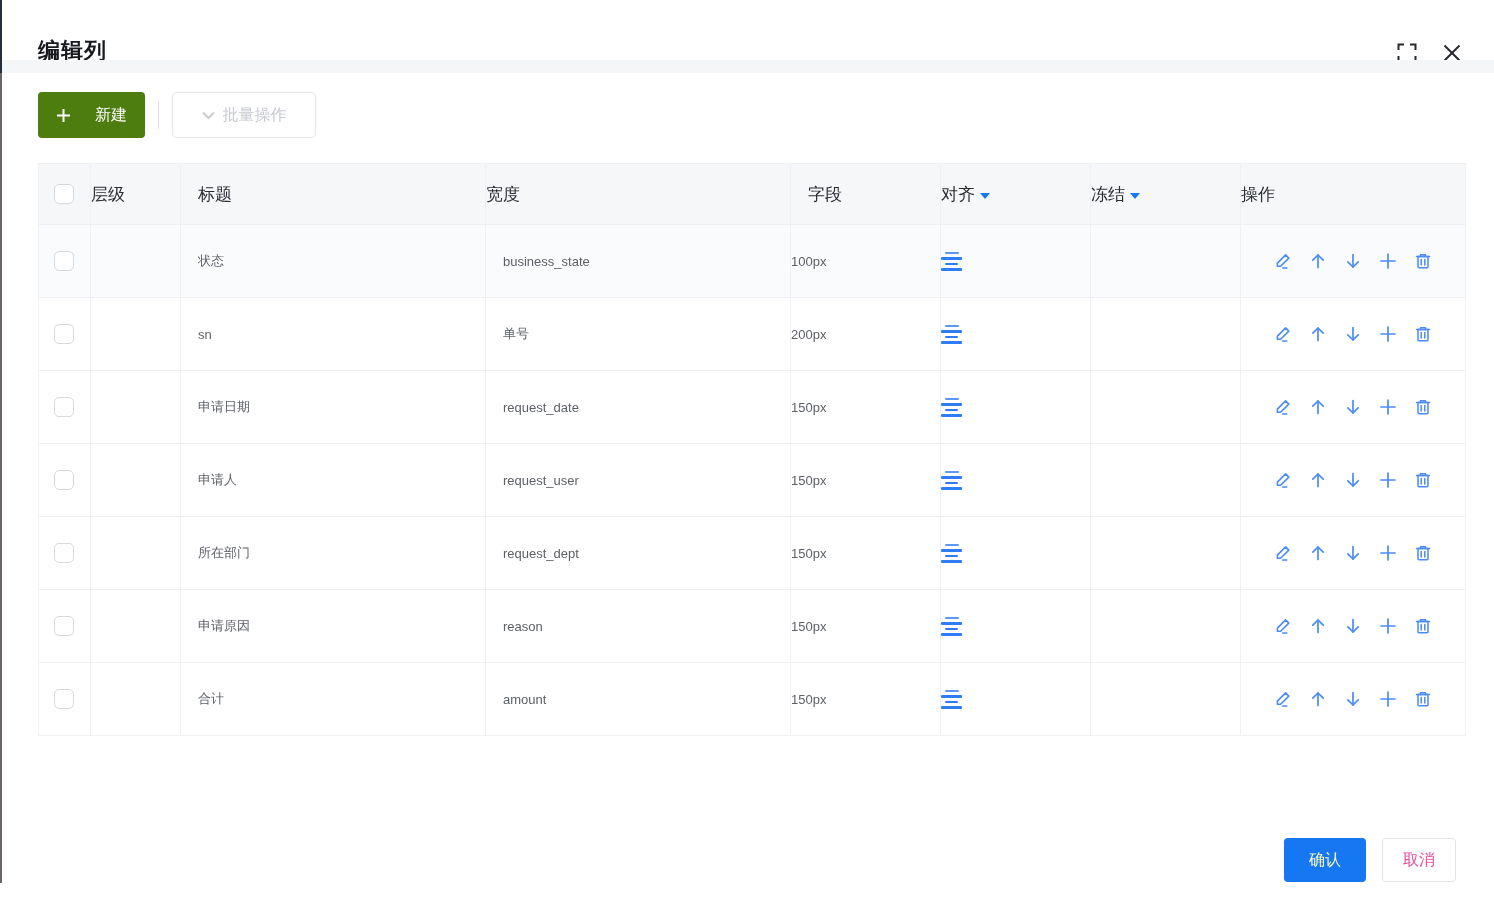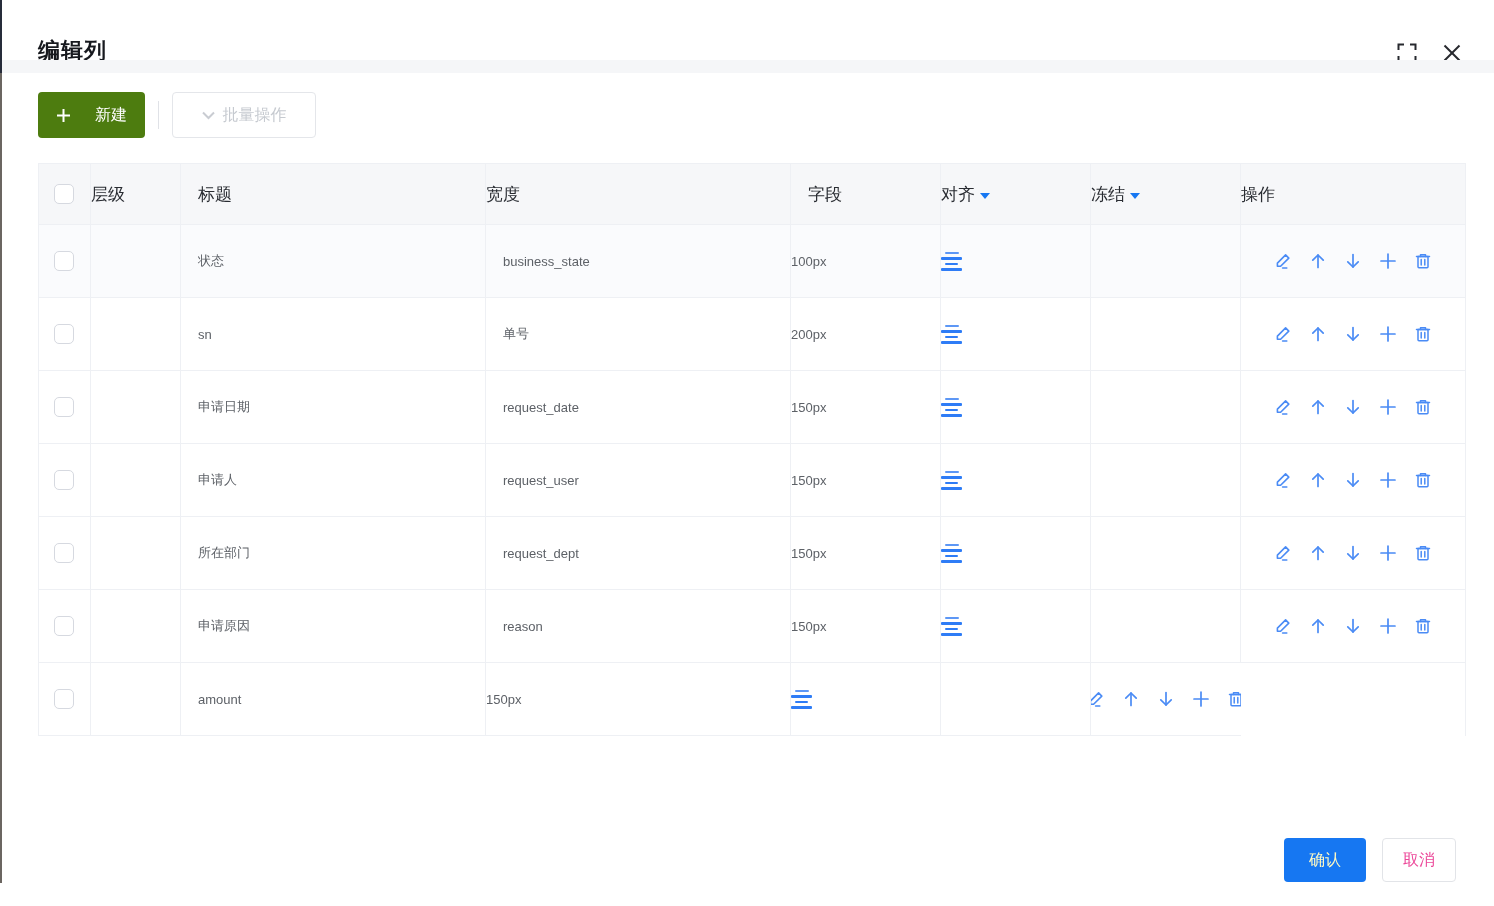--- a/index.html
+++ b/index.html
@@ -484,20 +484,21 @@
         </span>
       </div>
     </div>
   </div>
 
   <div class="trow">
     <div class="cell">
       <div class="checkbox" role="checkbox" aria-checked="false"></div>
     </div>
     <div class="cell c-center"></div>
+    <div class="cell c-pad c-title">合计</div>
     <div class="cell c-pad c-field">amount</div>
     <div class="cell c-center c-width">150px</div>
     <div class="cell c-center">
       <div class="align-icon">
             <i></i>
             <i></i>
             <i></i>
             <i></i>
           </div>
     </div>

